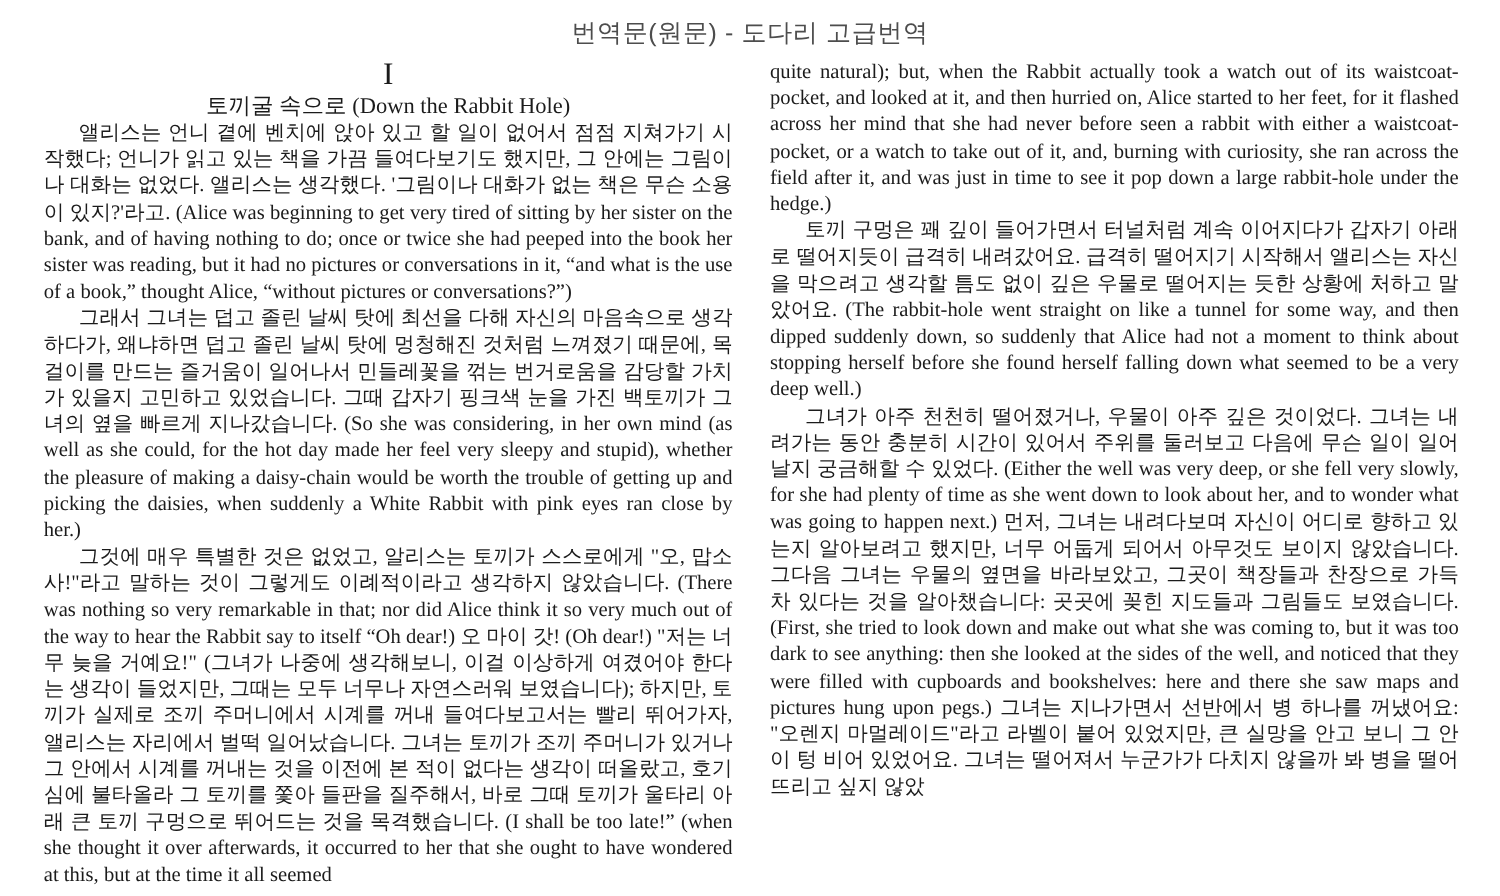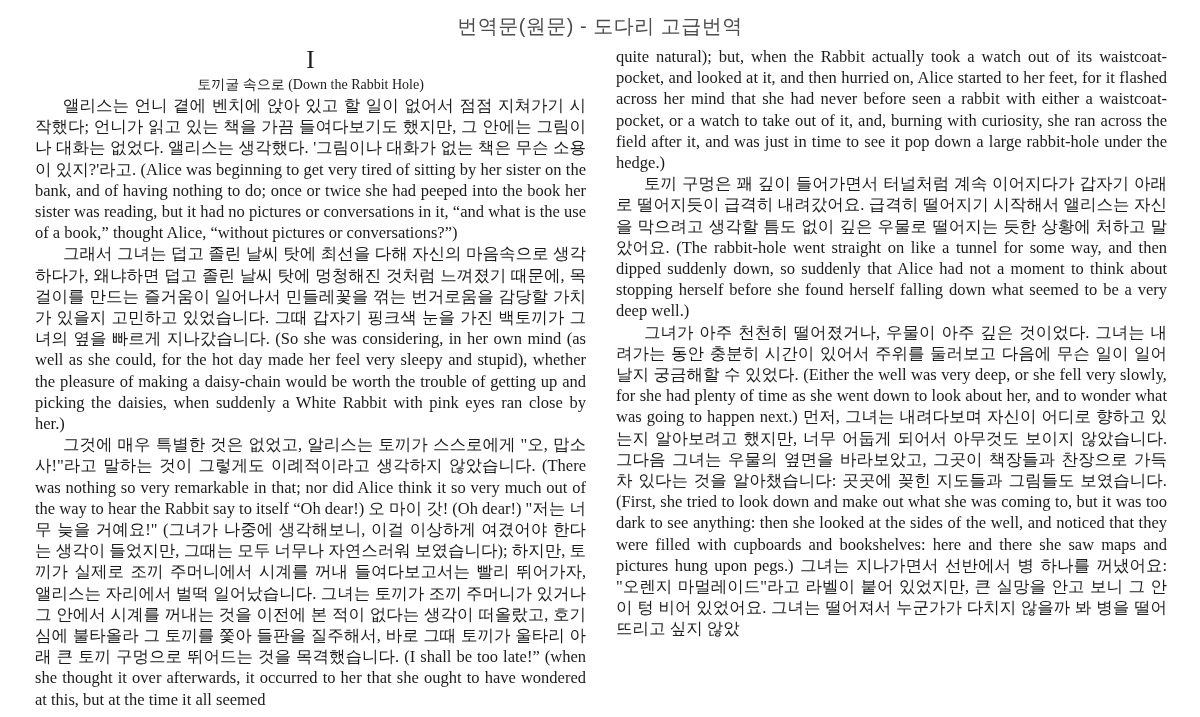--- a/index.html
+++ b/index.html
@@ -45,21 +45,21 @@
   }
   .chapter-num {
     text-align: center;
     font-size: 25px;
     line-height: 27px;
     font-weight: 400;
     margin: 0 0 1px 0;
   }
   .chapter-title {
     text-align: center;
-    font-size: 14px;
+    font-size: 18px;
     line-height: 21px;
     margin: 0;
   }
   p.para {
     margin: 0;
     text-indent: 28px;
     word-break: break-word;
   }
   p.para.no-indent {
     text-indent: 0;

